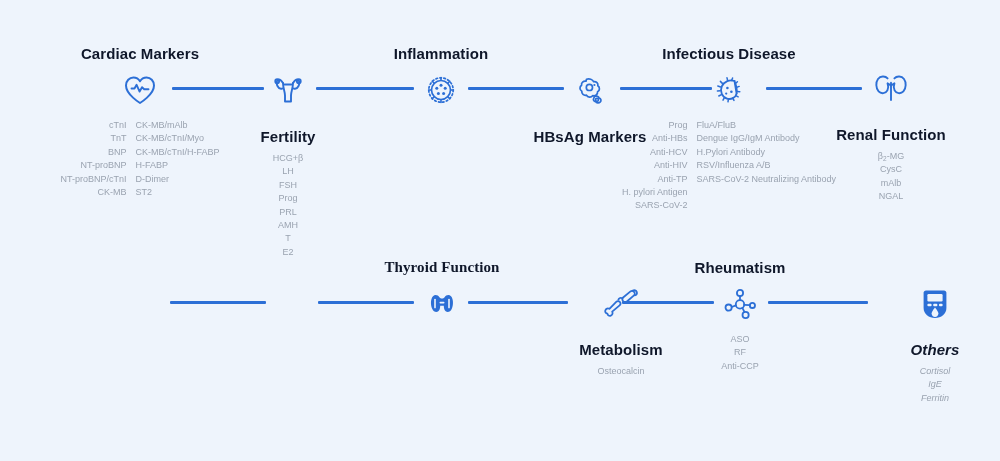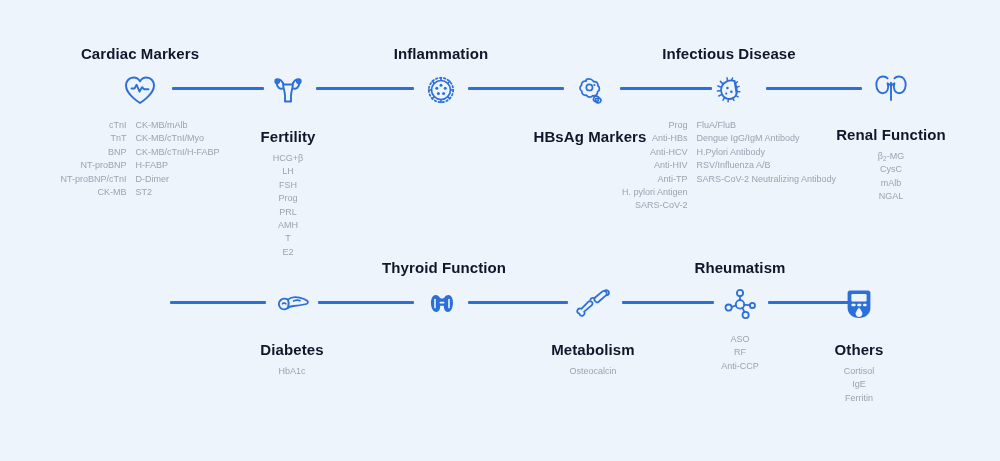--- a/index.html
+++ b/index.html
@@ -222,49 +222,34 @@
     <div class="title below">Renal Function</div>
     <div class="items center">
       <div>β<sub>2</sub>-MG</div>
       <div>CysC</div>
       <div>mAlb</div>
       <div>NGAL</div>
     </div>
   </div>
 
 
-  <div class="node" style="left:236px;top:281px;width:112px;">
-    <div class="icon-wrap">
-      <svg width="36" height="28" viewBox="0 0 36 28" fill="none" stroke="#2c6fd6" stroke-width="1.8" stroke-linecap="round" stroke-linejoin="round">
-        <path d="M6.6 11.2 C4.4 12.8 4.2 16.6 6.4 18.8 C8.6 21 12.2 20.8 14 18.6"></path>
-        <path d="M6.6 11.2 C8.4 9.4 11.6 9.2 13.8 10.6 C16.6 8.2 21.4 7.6 25.6 8.6 C28.8 9.4 31.6 10.6 33.2 11.8 C34.4 12.8 34 14.6 32.4 15 C28.4 16 23.4 16.8 19.6 17 C17.6 17.2 15.6 17.8 14 18.6"></path>
-        <path d="M13.8 10.6 C14.8 12.6 14.8 16.2 14 18.6"></path>
-        <path d="M8.6 14.6 C9.6 13.8 11 13.8 11.8 14.8"></path>
-        <path d="M19.6 12 C21.6 11.2 24 11 26 11.6"></path>
-      </svg>
-    </div>
-    <div class="title below">Diabetes</div>
-    <div class="items center">
-      <div>HbA1c</div>
-    </div>
-  </div>
-
-  <div class="node" style="left:382px;top:259px;width:120px;">
+
+  <div class="node" style="left:382px;top:259px;width:120px;font-family:Liberation Serif, serif;">
     <div class="title above">Thyroid Function</div>
     <div class="icon-wrap">
       <svg width="30" height="30" viewBox="0 0 30 30" fill="none">
         <path d="M6 7.2 C3.6 9.6 3.4 15.6 5.2 19.8 C6.4 22.6 9 23.8 11 22.6 C12.6 21.6 13.2 19.2 13.2 16.8 L16.8 16.8 C16.8 19.2 17.4 21.6 19 22.6 C21 23.8 23.6 22.6 24.8 19.8 C26.6 15.6 26.4 9.6 24 7.2 C22 5.2 19 6 17.6 8.2 C16.4 10 13.6 10 12.4 8.2 C11 6 8 5.2 6 7.2 Z" fill="#2c6fd6"></path>
         <path d="M13.4 13.6 L16.6 13.6" stroke="#eef4fc" stroke-width="1.8" stroke-linecap="round"></path>
         <path d="M8 10.6 L8 18.6" stroke="#eef4fc" stroke-width="1.6" stroke-linecap="round"></path>
         <path d="M22 10.6 L22 18.6" stroke="#eef4fc" stroke-width="1.6" stroke-linecap="round"></path>
       </svg>
     </div>
   </div>
 
-  <div class="node" style="left:536px;top:281px;width:114px;">
+  <div class="node" style="left:564px;top:281px;width:114px;">
     <div class="icon-wrap">
       <svg width="38" height="28" viewBox="0 0 38 28" fill="none" stroke="#2c6fd6" stroke-width="1.8" stroke-linecap="round" stroke-linejoin="round">
         <path d="M7.4 19.8 C5.8 19 4 19.6 3.4 21.2 C2.8 22.8 3.8 24.4 5.4 24.6 C5.6 26.2 7.2 27.2 8.8 26.6 C10.4 26 11 24.2 10.2 22.6 L17.6 16.4 C18.8 15.4 18.8 13.8 17.8 12.8 C16.8 11.8 15.2 11.8 14.2 12.8 L7.4 19.8 Z"></path>
         <path d="M22.2 13 C20.6 12.2 20 10.4 20.8 8.8 L28.2 2.6 C29.4 1.6 31 1.8 32 2.8 C33 3.8 33 5.4 32 6.4 L24.6 12.8 C23.8 13.6 22.8 13.4 22.2 13 Z"></path>
         <path d="M30.8 1.6 C32.4 0.8 34.2 1.4 34.8 3 C35.4 4.6 34.4 6.2 32.8 6.4"></path>
         <path d="M20.4 9.2 C18.8 8.4 17 9 16.4 10.6"></path>
       </svg>
     </div>
     <div class="title below">Metabolism</div>
     <div class="items center">
@@ -287,21 +272,21 @@
         <path d="M19.4 19.9 L21.4 23.9"></path>
       </svg>
     </div>
     <div class="items center">
       <div>ASO</div>
       <div>RF</div>
       <div>Anti-CCP</div>
     </div>
   </div>
 
-  <div class="node" style="left:805px;top:281px;width:108px;">
+  <div class="node" style="left:881px;top:281px;width:108px;font-style:italic;">
     <div class="icon-wrap">
       <svg width="30" height="32" viewBox="0 0 30 32" fill="none">
         <path d="M6 3.4 L24 3.4 C25.4 3.4 26.4 4.4 26.4 5.8 L26.4 21 C26.4 27 21.2 31 15 31 C8.8 31 3.6 27 3.6 21 L3.6 5.8 C3.6 4.4 4.6 3.4 6 3.4 Z" fill="#2c6fd6"></path>
         <rect x="7.4" y="7" width="15.2" height="7.4" rx="1.2" fill="#eef4fc"></rect>
         <rect x="7.4" y="16.8" width="4.2" height="2.4" rx="1" fill="#eef4fc"></rect>
         <rect x="13.2" y="16.8" width="4.2" height="2.4" rx="1" fill="#eef4fc"></rect>
         <rect x="19" y="16.8" width="3.6" height="2.4" rx="1" fill="#eef4fc"></rect>
         <path d="M15 20.4 C17.4 23.4 18.4 25.2 18.4 26.6 C18.4 28.5 16.9 30 15 30 C13.1 30 11.6 28.5 11.6 26.6 C11.6 25.2 12.6 23.4 15 20.4 Z" fill="#eef4fc"></path>
       </svg>
     </div>

